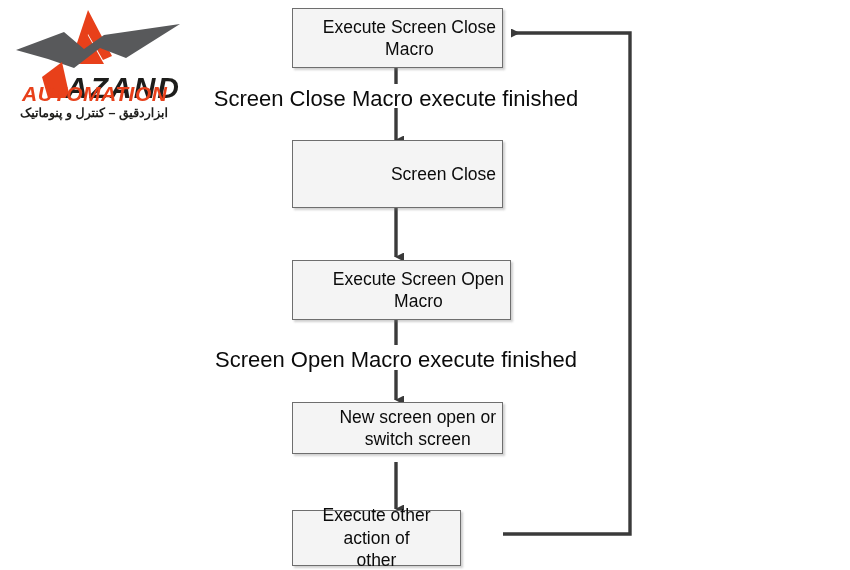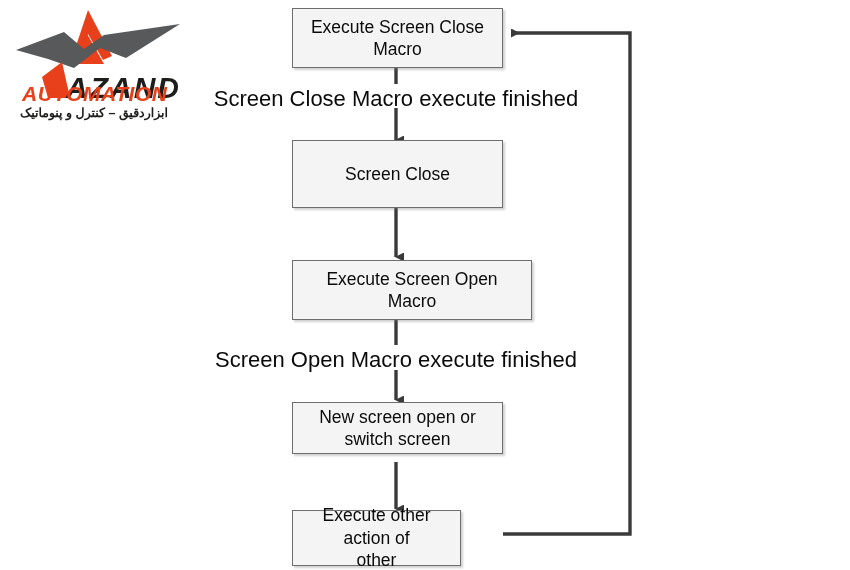--- a/index.html
+++ b/index.html
@@ -55,21 +55,21 @@
   }
 
   .node {
     position: absolute;
     box-sizing: border-box;
     background: #f4f4f4;
     border: 1.6px solid #6e6e6e;
     box-shadow: 1.5px 1.5px 2px rgba(120,120,120,0.35);
     display: flex;
     align-items: center;
-    justify-content: center;
+    justify-content: flex-end;
     text-align: center;
     font-size: 17.5px;
     line-height: 1.28;
     color: #0b0b0b;
     padding: 4px 6px;
   }
   .node span { display: block; }
 
   .edge-label {
     position: absolute;
@@ -132,21 +132,21 @@
       <span>Macro</span>
     </div>
   </div>
 
   <div class="node" style="left:292px; top:140px; width:211px; height:68px;">
     <div>
       <span>Screen Close</span>
     </div>
   </div>
 
-  <div class="node" style="left:292px; top:260px; width:240px; height:60px;">
+  <div class="node" style="left:292px; top:260px; width:219px; height:60px;">
     <div>
       <span>Execute Screen Open</span>
       <span>Macro</span>
     </div>
   </div>
 
   <div class="node" style="left:292px; top:402px; width:211px; height:52px;">
     <div>
       <span>New screen open or</span>
       <span>switch screen</span>

